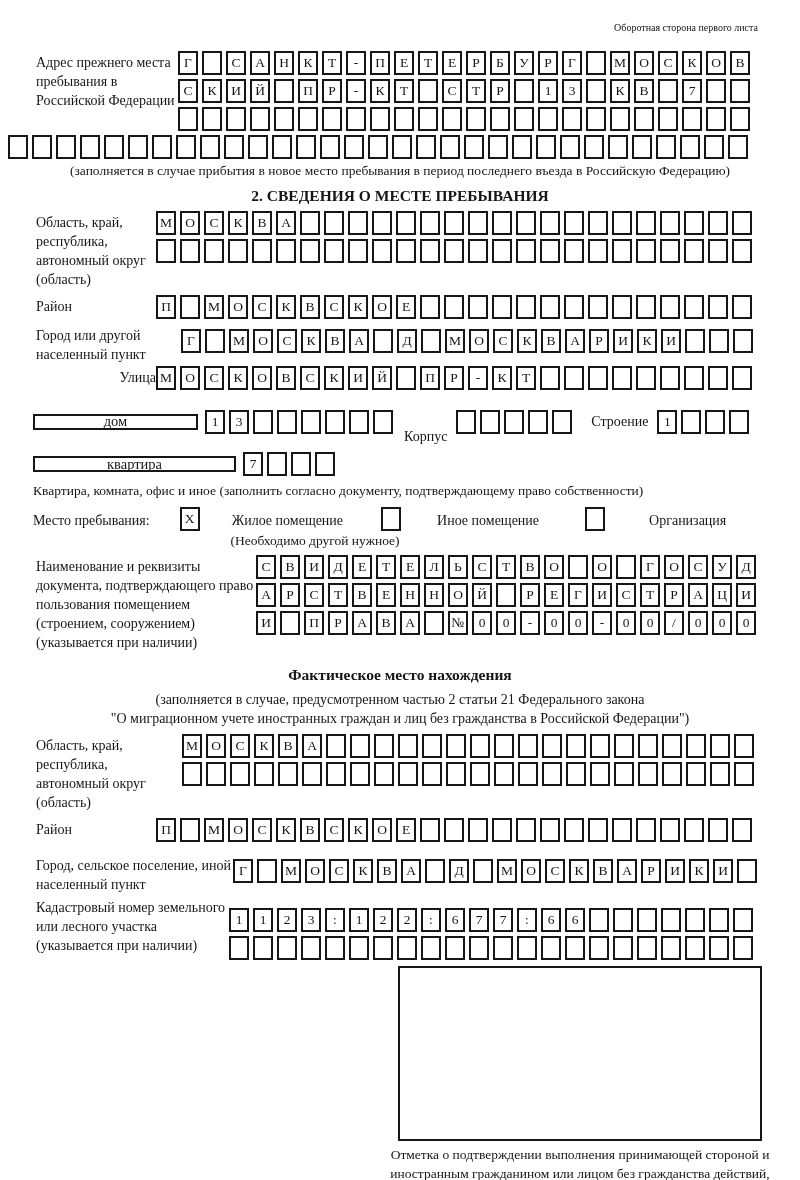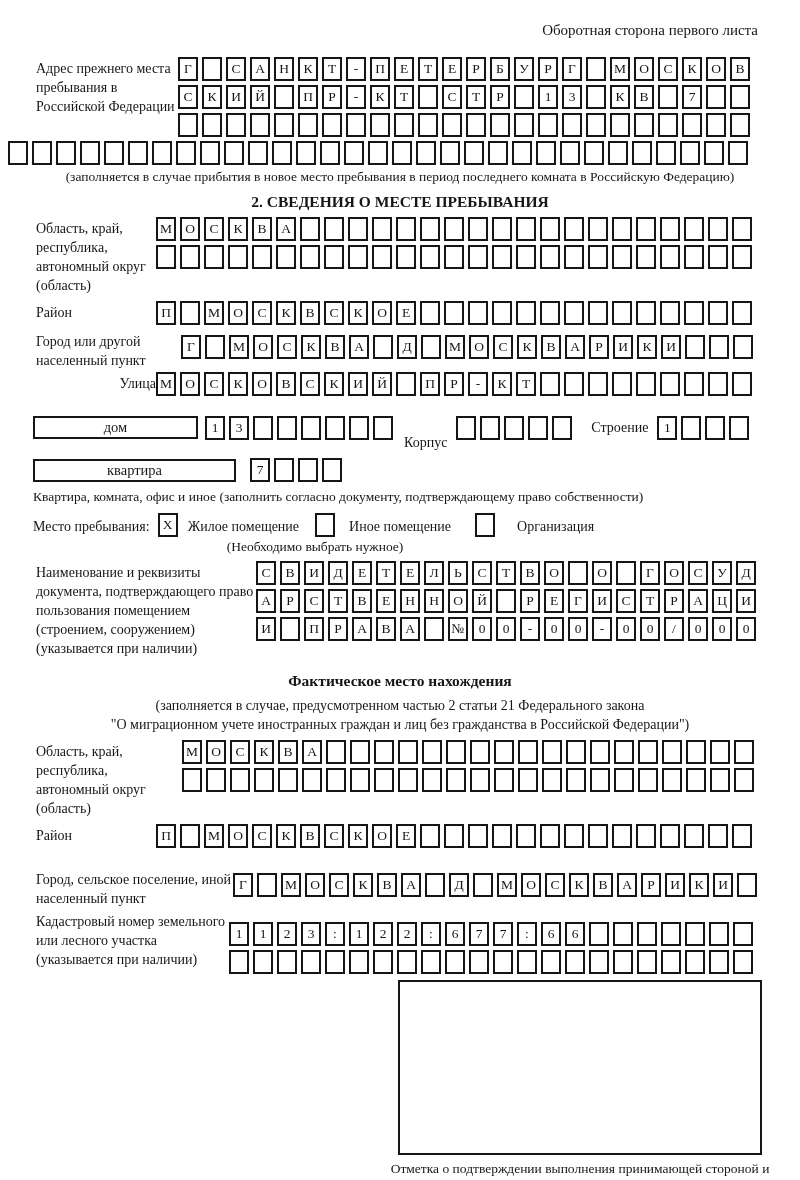--- a/index.html
+++ b/index.html
@@ -4,44 +4,44 @@
 <style>
   * { margin:0; padding:0; box-sizing:border-box; }
   html,body { background:#fff; }
   body {
     width:800px; height:1180px; margin:0 auto; position:relative;
     font-family:"Liberation Serif","DejaVu Serif",serif;
     color:#161616; overflow:hidden;
   }
   .page { width:800px; height:1180px; padding-top:22px; }
 
-  .header-note { text-align:right; padding-right:42px; font-size:15px; }
+  .header-note { text-align:right; padding-right:42px; font-size:10px; }
 
   .row { display:flex; align-items:flex-start; margin-left:36px; }
   .lbl { font-size:14px; line-height:19px; padding-top:2px; }
   .rows { display:flex; flex-direction:column; gap:4px; }
 
   .cells { display:flex; gap:4px; }
   .cell {
     width:20px; height:24px; flex:0 0 20px;
     border:2px solid #161616; background:#fff;
     display:flex; align-items:center; justify-content:center;
     font-size:13.5px; line-height:1;
   }
 
   .centered { text-align:center; font-size:13.5px; }
   .bold-title { text-align:center; font-weight:bold; font-size:15.5px; }
 
   .typebox {
-    border:2px solid #161616; height:23px;
+    border:2px solid #161616; height:16px;
     display:flex; align-items:center; justify-content:center;
     font-size:14.5px;
   }
 
-  .inline-row { display:flex; align-items:center; margin-left:36px; }
+  .inline-row { display:flex; align-items:center; margin-left:36px;gap:22px; }
 
   .stamp-box {
     width:364px; height:175px; border:2px solid #161616;
     margin-left:398px; margin-top:6px;
   }
   .stamp-caption {
     width:400px; margin-left:380px; margin-top:4px;
     text-align:center; font-size:13.5px; line-height:19px;
   }
   .notes-small { font-size:14px; line-height:19px; text-align:center; }
@@ -162,21 +162,21 @@
       <span class="cell"></span>
       <span class="cell"></span>
       <span class="cell"></span>
       <span class="cell"></span>
       <span class="cell"></span>
       <span class="cell"></span>
       <span class="cell"></span>
       <span class="cell"></span>
       <span class="cell"></span>
     </div>
-  <div class="centered" style="margin-top:4px;">(заполняется в случае прибытия в новое место пребывания в период последнего комната в Российскую Федерацию)</div>
+  <div class="centered" style="margin-top:4px;">(заполняется в случае прибытия в новое место пребывания в период последнего въезда в Российскую Федерацию)</div>
 
   <div class="bold-title" style="margin-top:8px;">2. СВЕДЕНИЯ О МЕСТЕ ПРЕБЫВАНИЯ</div>
 
   <div class="row" style="margin-top:6px;">
     <div class="lbl" style="width:120px;">Область, край, республика, автономный округ (область)</div>
     <div class="rows">
       <div class="cells">
           <span class="cell">М</span>
           <span class="cell">О</span>
           <span class="cell">С</span>
@@ -347,21 +347,21 @@
       </div>
     <div class="lbl" style="padding:0 2px 0 12px;">Строение</div>
     <div class="cells">
         <span class="cell">1</span>
         <span class="cell"></span>
         <span class="cell"></span>
         <span class="cell"></span>
       </div>
   </div>
 
-  <div class="inline-row" style="margin-left:33px; margin-top:6px; gap:14px;">
+  <div class="inline-row" style="margin-left:33px; margin-top:6px; gap:7px;">
     <div class="typebox" style="width:203px;">квартира</div>
     <div class="cells">
         <span class="cell">7</span>
         <span class="cell"></span>
         <span class="cell"></span>
         <span class="cell"></span>
       </div>
   </div>
   <div class="lbl" style="margin-left:33px; margin-top:3px; font-size:13.5px;">Квартира, комната, офис и иное (заполнить согласно документу, подтверждающему право собственности)</div>
 
@@ -373,21 +373,21 @@
     <div class="lbl" style="margin-left:10px;">Жилое помещение</div>
     <div class="cells" style="margin-left:16px;">
         <span class="cell"></span>
       </div>
     <div class="lbl" style="margin-left:14px;">Иное помещение</div>
     <div class="cells" style="margin-left:24px;">
         <span class="cell"></span>
       </div>
     <div class="lbl" style="margin-left:22px;">Организация</div>
   </div>
-  <div class="centered" style="margin-top:2px; margin-right:170px;">(Необходимо выбрать нужное)</div>
+  <div class="centered" style="margin-top:2px; margin-right:170px;">(Необходимо другой нужное)</div>
 
   <div class="row" style="margin-top:6px;">
     <div class="lbl" style="width:220px;">Наименование и реквизиты документа, подтверждающего право пользования помещением (строением, сооружением) (указывается при наличии)</div>
     <div class="rows">
       <div class="cells">
           <span class="cell">С</span>
           <span class="cell">В</span>
           <span class="cell">И</span>
           <span class="cell">Д</span>
           <span class="cell">Е</span>
@@ -543,21 +543,21 @@
         <span class="cell"></span>
         <span class="cell"></span>
         <span class="cell"></span>
         <span class="cell"></span>
         <span class="cell"></span>
         <span class="cell"></span>
         <span class="cell"></span>
       </div>
   </div>
 
-  <div class="row" style="margin-top:20px;">
+  <div class="row" style="margin-top:12px;">
     <div class="lbl" style="width:197px;">Город, сельское поселение, иной населенный пункт</div>
     <div class="cells" style="margin-top:5px;">
         <span class="cell">Г</span>
         <span class="cell"></span>
         <span class="cell">М</span>
         <span class="cell">О</span>
         <span class="cell">С</span>
         <span class="cell">К</span>
         <span class="cell">В</span>
         <span class="cell">А</span>

